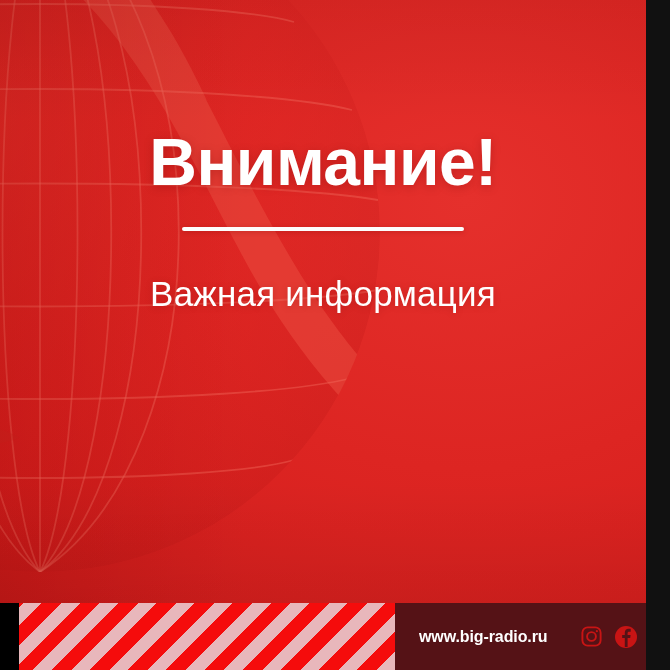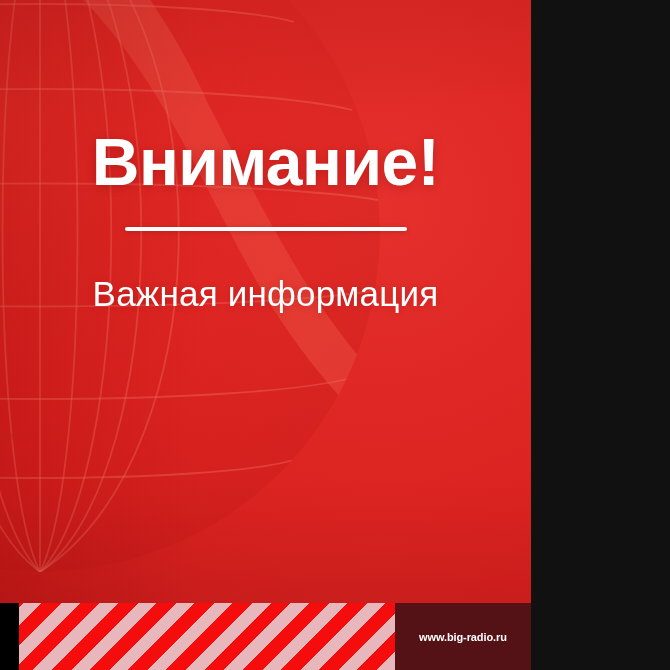--- a/index.html
+++ b/index.html
@@ -3,21 +3,21 @@
 <meta charset="utf-8">
 <title>Внимание! — Важная информация</title>
 <style>
   html, body {
     margin: 0;
     padding: 0;
     background: #111;
   }
   #poster {
     position: relative;
-    width: 531px;
+    width: 646px;
     height: 670px;
     overflow: hidden;
     background: #d8201f;
     font-family: "Liberation Sans", "DejaVu Sans", sans-serif;
     -webkit-font-smoothing: antialiased;
   }
 
   
   .bg-base {
     position: absolute;
@@ -113,21 +113,21 @@
     flex: 1 1 auto;
     background: #551216;
     display: flex;
     align-items: center;
     justify-content: flex-start;
     padding-left: 24px;
     gap: 18px;
   }
   .site-url {
     color: #ffffff;
-    font-size: 11px;
+    font-size: 16px;
     font-weight: 700;
     letter-spacing: -0.1px;
     white-space: nowrap;
   }
   .social-row {
     display: flex;
     align-items: center;
     gap: 9px;
     margin-left: 14px;
   }

